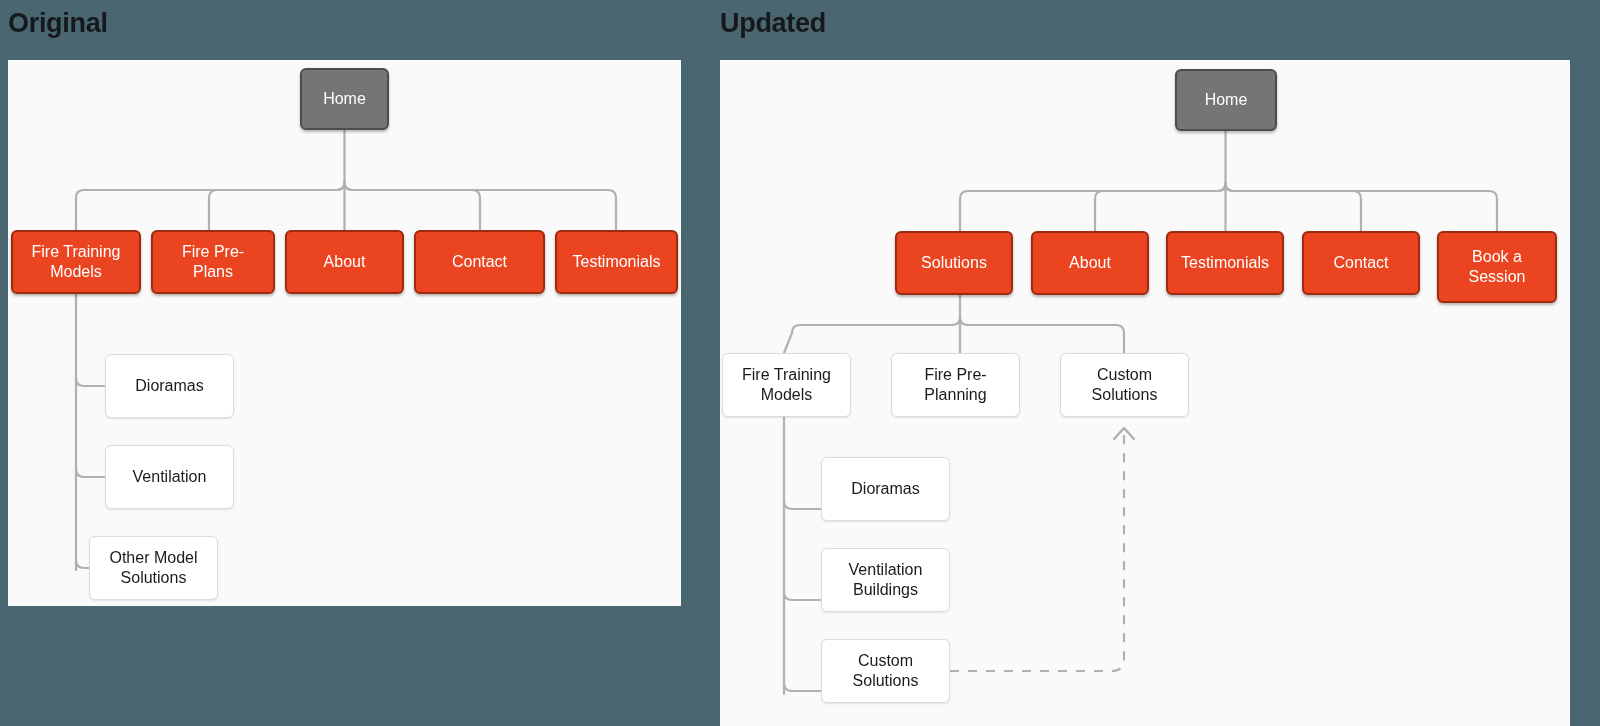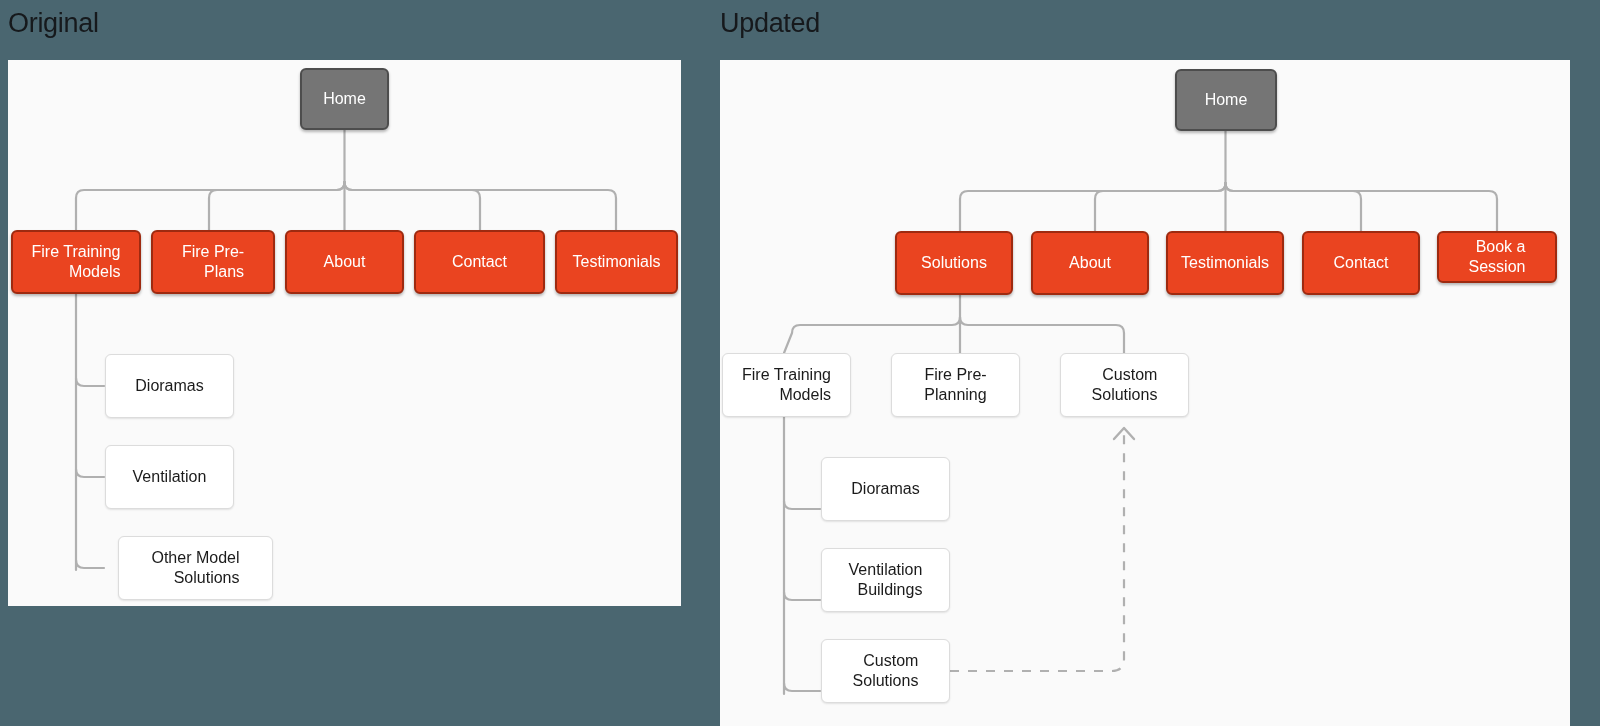--- a/index.html
+++ b/index.html
@@ -12,21 +12,21 @@
 
   body {
     background: #4A6670;
     font-family: "Liberation Sans", sans-serif;
     position: relative;
   }
 
   .panel-title {
     position: absolute;
     font-size: 27px;
-    font-weight: normal;
+    font-weight: bold;
     color: #16191c;
     letter-spacing: -0.3px;
     white-space: nowrap;
   }
   #title-original { left: 8px;   top: 8px; }
   #title-updated  { left: 720px; top: 8px; text-align: center; }
 
   .panel {
     position: absolute;
     background: #FAFAFA;
@@ -40,21 +40,21 @@
     left: 0; top: 0;
     width: 100%; height: 100%;
     pointer-events: none;
   }
 
   .node {
     position: absolute;
     display: flex;
     align-items: center;
     justify-content: center;
-    text-align: right;
+    text-align: center;
     border-radius: 6px;
     line-height: 1.22;
     white-space: pre-line;
   }
 
   .node.root {
     background: #757575;
     border: 2px solid #4d4d4d;
     color: #ffffff;
     font-size: 16px;
@@ -107,21 +107,21 @@
   <div class="node primary" style="left:3px; top:170px; width:130px; height:64px;">Fire Training
 Models</div>
   <div class="node primary" style="left:143px; top:170px; width:124px; height:64px;">Fire Pre-
 Plans</div>
   <div class="node primary" style="left:277px; top:170px; width:119px; height:64px;">About</div>
   <div class="node primary" style="left:406px; top:170px; width:131px; height:64px;">Contact</div>
   <div class="node primary" style="left:547px; top:170px; width:123px; height:64px;">Testimonials</div>
 
   <div class="node leaf" style="left:97px; top:294px; width:129px; height:64px;">Dioramas</div>
   <div class="node leaf" style="left:97px; top:385px; width:129px; height:64px;">Ventilation</div>
-  <div class="node leaf" style="left:110px; top:476px; width:155px; height:64px;">Other Model
+  <div class="node leaf" style="left:81px; top:476px; width:129px; height:64px;">Other Model
 Solutions</div>
 
 </div>
 
 <div class="panel-title" id="title-updated">Updated</div>
 
 <div class="panel" id="panel-updated">
 
   <svg class="edges" viewBox="0 0 850 666">
     <g fill="none" stroke="#b0b0b0" stroke-width="2.2" stroke-linecap="round">
@@ -152,21 +152,21 @@
       <path d="M394,379 L404,368 L414,379"></path>
     </g>
   </svg>
 
   <div class="node root" style="left:455px; top:9px; width:102px; height:62px;">Home</div>
 
   <div class="node primary" style="left:175px; top:171px; width:118px; height:64px;">Solutions</div>
   <div class="node primary" style="left:311px; top:171px; width:118px; height:64px;">About</div>
   <div class="node primary" style="left:446px; top:171px; width:118px; height:64px;">Testimonials</div>
   <div class="node primary" style="left:582px; top:171px; width:118px; height:64px;">Contact</div>
-  <div class="node primary" style="left:717px; top:171px; width:120px; height:52px;">Book a
+  <div class="node primary" style="left:717px; top:171px; width:120px; height:72px;">Book a
 Session</div>
 
   <div class="node leaf" style="left:2px; top:293px; width:129px; height:64px;">Fire Training
 Models</div>
   <div class="node leaf" style="left:171px; top:293px; width:129px; height:64px;">Fire Pre-
 Planning</div>
   <div class="node leaf" style="left:340px; top:293px; width:129px; height:64px;">Custom
 Solutions</div>
 
   <div class="node leaf" style="left:101px; top:397px; width:129px; height:64px;">Dioramas</div>

